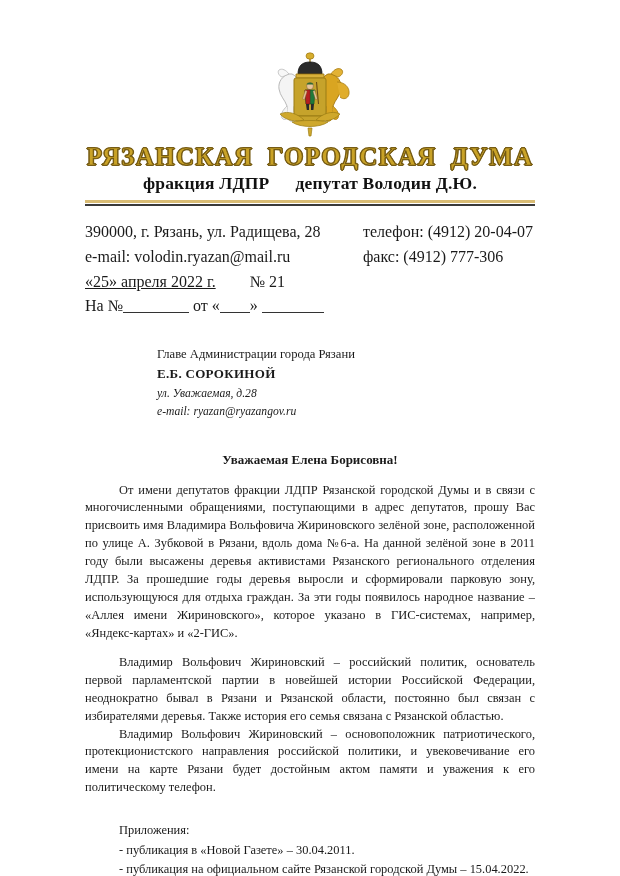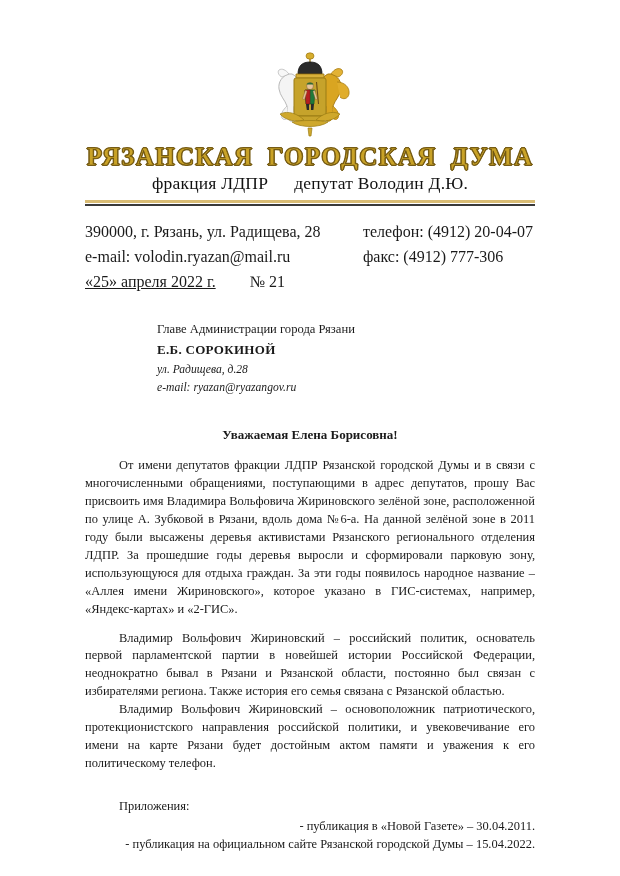--- a/index.html
+++ b/index.html
@@ -54,21 +54,21 @@
       -1px 0 0 #7a5f18,
        0 1px 0 #7a5f18,
        0 -1px 0 #7a5f18;
     white-space: nowrap;
   }
   .org-title .gap { display: inline-block; width: 14px; }
 
   .subline {
     margin-top: 3px;
     font-family: "Liberation Serif", "DejaVu Serif", serif;
-    font-weight: normal;
+    font-weight: bold;
     font-size: 17.5px;
     color: #111;
     letter-spacing: 0.2px;
     white-space: nowrap;
   }
   .subline .gap { display: inline-block; width: 26px; }
 
   .rule-gold {
     margin-top: 6px;
     height: 3px;
@@ -162,21 +162,21 @@
   .body p.tight { margin-bottom: 0; }
 
   
   .attachments {
     margin-top: 24px;
     margin-left: 34px;
     font-size: 12.45px;
     line-height: 1.5;
   }
   .attachments .att-head { margin-bottom: 1px; }
-  .attachments .att-item { white-space: nowrap; text-align: right; }
+  .attachments .att-item { white-space: nowrap; }
 </style>
 </head>
 <body>
 
 <div class="page">
 
   <div class="letterhead">
 
     <div class="emblem-wrap">
       <svg class="emblem" width="104" height="88" viewBox="0 0 104 88">
@@ -241,39 +241,44 @@
     <div class="rule-dark"></div>
   </div>
 
   <div class="contact-row">
     <div class="contact-left">
       <div>390000, г. Рязань, ул. Радищева, 28</div>
       <div>e-mail: volodin.ryazan@mail.ru</div>
       <div class="date-line">
         <span class="date-underline">«25»  апреля 2022 г.</span><span class="num">№ 21</span>
       </div>
+      <div class="ref-line">
+        <span>На №</span><span class="blank-long"></span>
+        <span>от «</span><span class="blank-mid"></span><span>»</span>
+        <span class="blank-end"></span>
+      </div>
     </div>
     <div class="contact-right">
       <div>телефон: (4912) 20-04-07</div>
       <div>факс: (4912) 777-306</div>
     </div>
   </div>
 
   <div class="addressee">
     <div>Главе Администрации города Рязани</div>
     <div class="to-name">Е.Б. СОРОКИНОЙ</div>
-    <div class="it">ул. Радищева, д.28</div>
+    <div class="it">ул. Уважаемая, д.28</div>
     <div class="it">e-mail: ryazan@ryazangov.ru</div>
   </div>
 
   <div class="salutation">Уважаемая Елена Борисовна!</div>
 
   <div class="body">
     <p>От имени депутатов фракции ЛДПР Рязанской городской Думы и в связи с многочисленными обращениями, поступающими в адрес депутатов, прошу Вас присвоить имя Владимира Вольфовича Жириновского зелёной зоне, расположенной по улице А. Зубковой в Рязани, вдоль дома №6-а. На данной зелёной зоне в 2011 году были высажены деревья активистами Рязанского регионального отделения ЛДПР. За прошедшие годы деревья выросли и сформировали парковую зону, использующуюся для отдыха граждан. За эти годы появилось народное название – «Аллея имени Жириновского», которое указано в ГИС-системах, например, «Яндекс-картах» и «2-ГИС».</p>
-    <p class="tight">Владимир Вольфович Жириновский – российский политик, основатель первой парламентской партии в новейшей истории Российской Федерации, неоднократно бывал в Рязани и Рязанской области, постоянно был связан с избирателями региона. Также история его семья связана с Рязанской областью.</p>
+    <p class="tight">Владимир Вольфович Жириновский – российский политик, основатель первой парламентской партии в новейшей истории Российской Федерации, неоднократно бывал в Рязани и Рязанской области, постоянно был связан с избирателями деревья. Также история его семья связана с Рязанской областью.</p>
     <p>Владимир Вольфович Жириновский – основоположник патриотического, протекционистского направления российской политики, и увековечивание его имени на карте Рязани будет достойным актом памяти и уважения к его политическому телефон.</p>
   </div>
 
   <div class="attachments">
     <div class="att-head">Приложения:</div>
     <div class="att-item">-  публикация в «Новой Газете» – 30.04.2011.</div>
     <div class="att-item">-  публикация на официальном сайте Рязанской городской Думы – 15.04.2022.</div>
   </div>
 
 </div>

